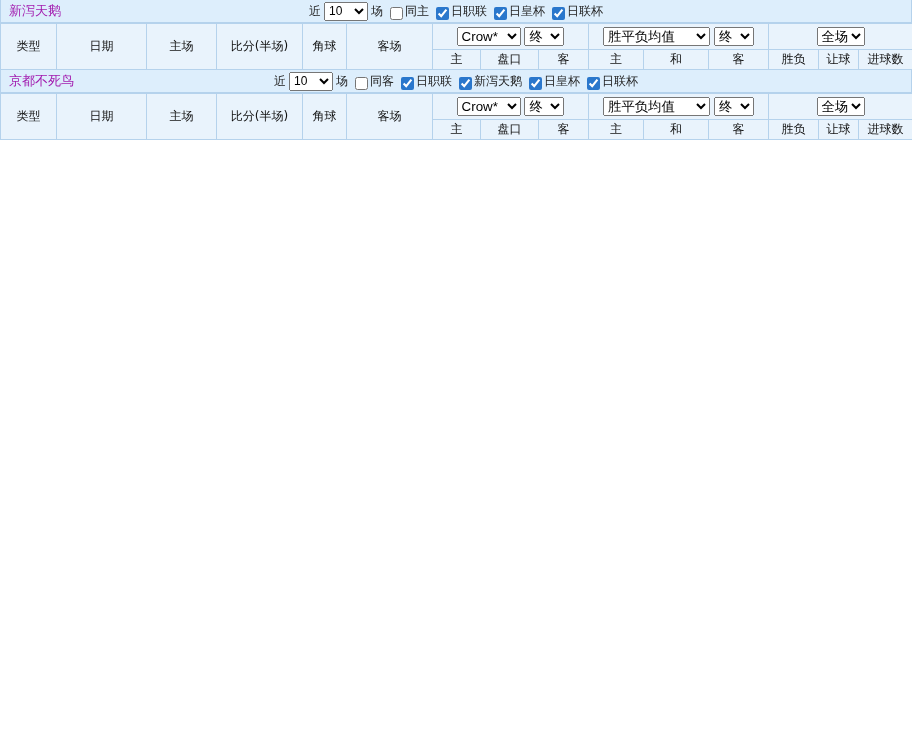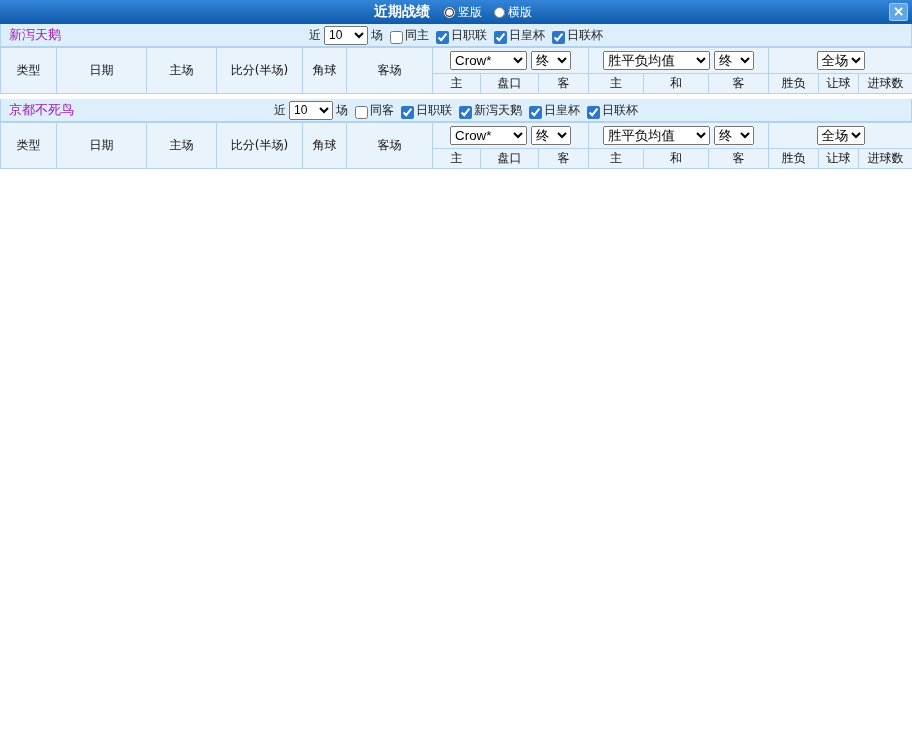--- a/index.html
+++ b/index.html
@@ -13,59 +13,45 @@
   .tb-radio input{width:11px;height:11px;accent-color:#fff;margin:0}
   .close-btn{position:absolute;right:4px;top:3px;width:19px;height:18px;background:#5ea7e8;
     border:1px solid #9ccaf2;color:#fff;font-size:14px;font-weight:bold;line-height:15px;
     text-align:center;cursor:pointer;border-radius:2px}
   .section-header{height:23px;background:#ddeefc;border:1px solid #b5d2ec;border-top:none;
     position:relative;display:flex;align-items:center;justify-content:center}
   .team-name{position:absolute;left:8px;color:#a21caf;font-weight:normal;font-size:13px}
   .filters{display:flex;align-items:center;font-size:12px;color:#222}
   .filters select{height:19px;font-size:12px;margin:0 3px}
   .sel-count{width:44px}
-  .sel-crow{width:77px}
+  .sel-crow{width:64px}
   .sel-final{width:40px}
   .sel-mean{width:107px}
   .sel-scope{width:48px}
   .check-group{display:inline-flex;align-items:center}
   .flt-check{display:inline-flex;align-items:flex-end;margin-left:7px;cursor:pointer}
   .flt-check input{width:13px;height:13px;accent-color:#2a77cc;margin:0 2px 0 0}
   table{width:912px;border-collapse:collapse;table-layout:fixed}
   th,td{border:1px solid #b5d2ec;text-align:center;overflow:hidden;white-space:nowrap;padding:0 2px}
   thead th{background:#e9f3fc;font-weight:normal;font-size:12px;color:#111}
   thead tr.hdr1 th{height:26px}
   thead tr.hdr2 th{height:20px}
   thead select{height:19px}
   .summary{height:26px;line-height:25px;border:1px solid #b5d2ec;border-top:none;text-align:center;font-size:12px}
   .sum-num{color:#dd0000}
   .sum-badge{background:#009933;color:#fff;padding:1px 4px;margin:0 6px}
   .sum-stat-red{color:#dd0000;margin-left:8px}
   .sum-stat-blue{color:#0066cc;margin-left:8px}
-  .section2{margin-top:5px}
+  .section2{}
 </style>
 </head>
 <body>
 
 <div class="window">
 
-  <div class="titlebar">
-    <span class="tb-title">近期战绩</span>
-    <span class="radio-group">
-        <label class="tb-radio">
-          <input type="radio" name="view-mode" checked="" style="">
-          <span>竖版</span>
-        </label>
-        <label class="tb-radio">
-          <input type="radio" name="view-mode" style="">
-          <span>横版</span>
-        </label>
-      </span>
-    <div class="close-btn">×</div>
-  </div>
 
   <div class="section">
     <div class="section-header">
       <span class="team-name">新泻天鹅</span>
       <div class="filters">
         <span>近</span>
         <select class="sel-count"><option>10</option></select>
         <span>场</span>
         <span class="check-group">
             <label class="flt-check">

